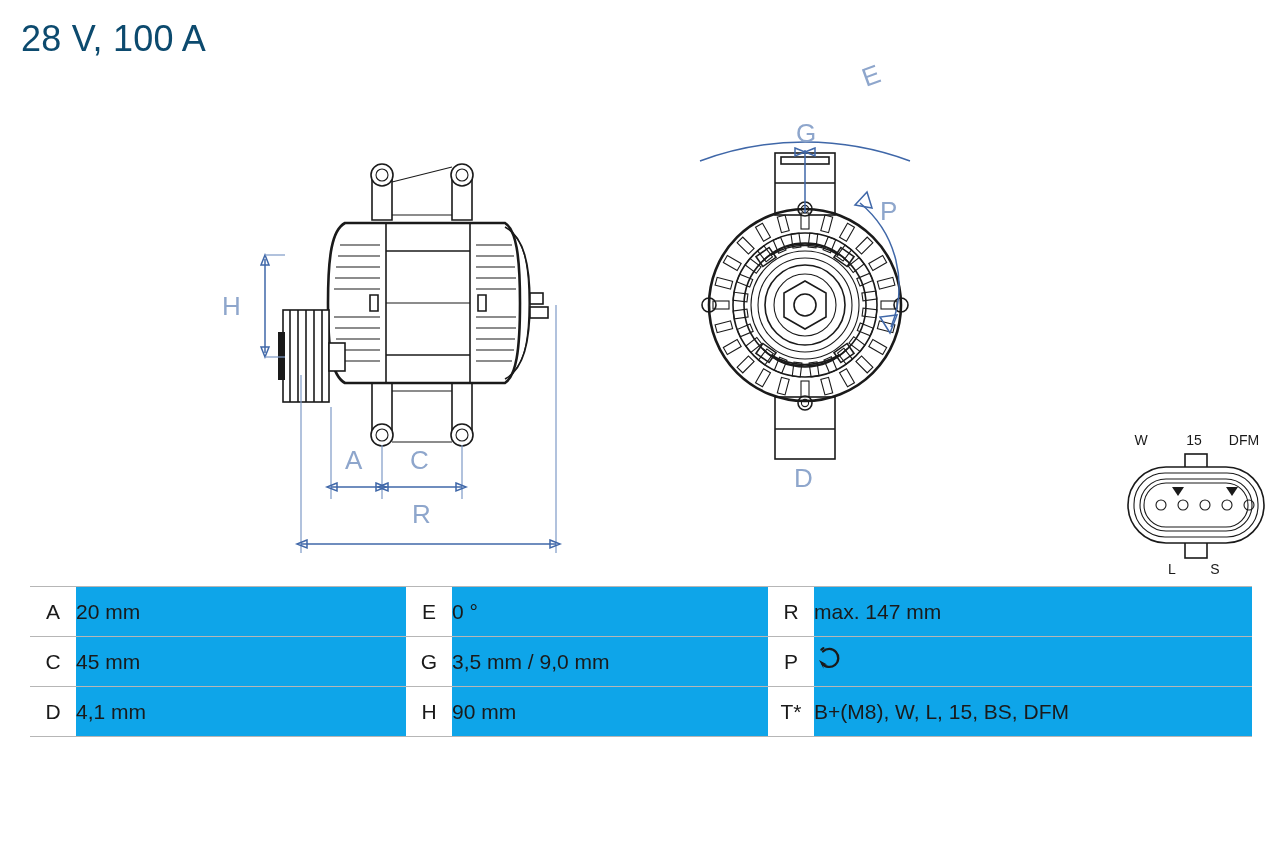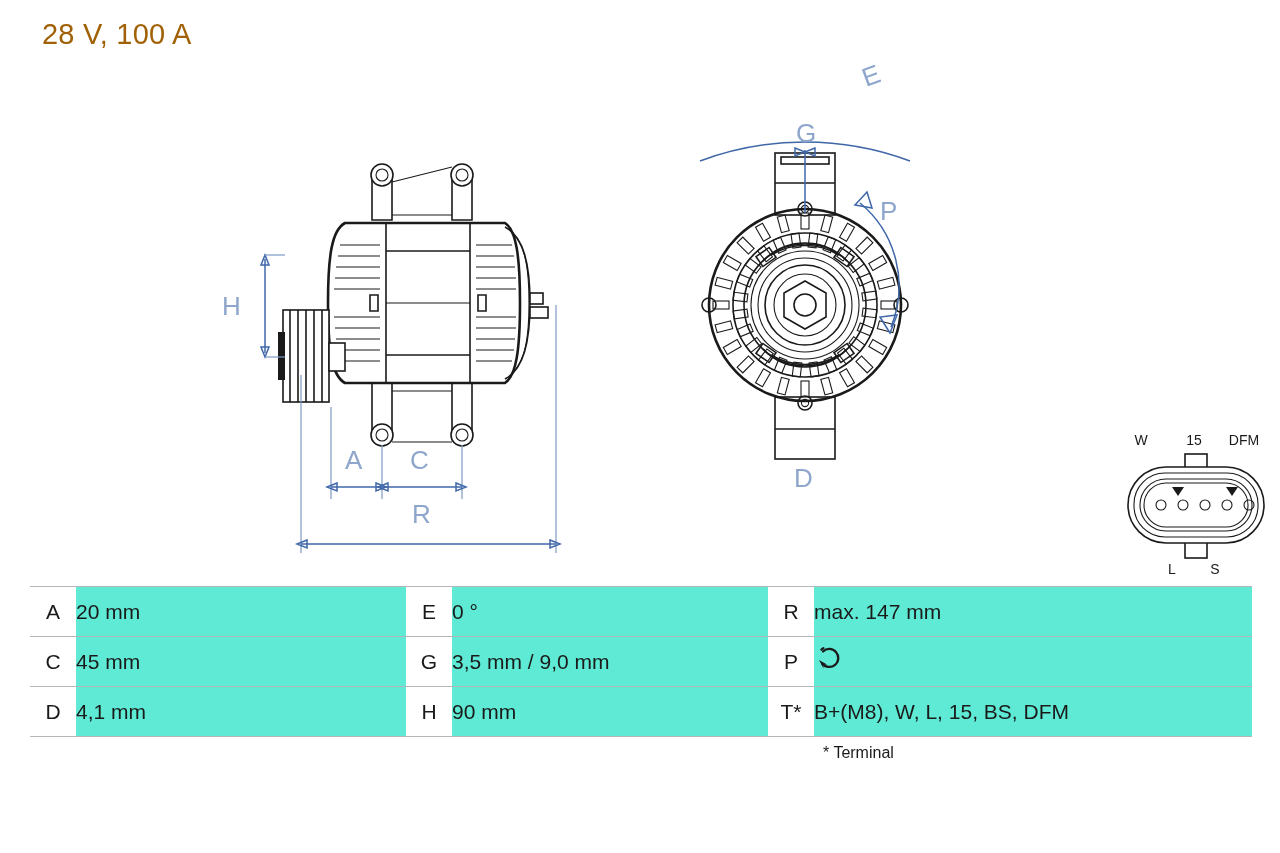--- a/index.html
+++ b/index.html
@@ -13,26 +13,26 @@
     height: 853px;
     position: relative;
     font-family: "Liberation Sans", sans-serif;
     color: #1a1a1a;
     overflow: hidden;
   }
 
   
   #page-title {
     position: absolute;
-    left: 42px;
+    left: 21px;
     top: 18px;
-    font-size: 29px;
+    font-size: 36px;
     font-weight: 400;
     letter-spacing: 0.2px;
-    color: #a16207;
+    color: #0c4a6e;
   }
 
   
   #drawing-area {
     position: absolute;
     left: 0;
     top: 55px;
     width: 1280px;
     height: 520px;
   }
@@ -68,21 +68,21 @@
     vertical-align: middle;
     padding: 0;
   }
   td.k {
     background: #ffffff;
     text-align: center;
     width: 46px;
     font-size: 21px;
   }
   td.v {
-    background: #5eead4;
+    background: #0ea5e9;
     padding-left: 14px;
     width: auto;
   }
   col.c-k  { width: 46px; }
   col.c-v1 { width: 330px; }
   col.c-v2 { width: 316px; }
   col.c-v3 { width: 438px; }
 
   .rot-icon { display: inline-block; vertical-align: middle; }
 
@@ -537,14 +537,13 @@
         <td class="k">D</td>
         <td class="v">4,1 mm</td>
         <td class="k">H</td>
         <td class="v">90 mm</td>
         <td class="k">T*</td>
         <td class="v">B+(M8), W, L, 15, BS, DFM</td>
       </tr>
     </tbody>
   </table>
 
-  <div id="footnote">* Terminal</div>
 </div>
 
 </body></html>

